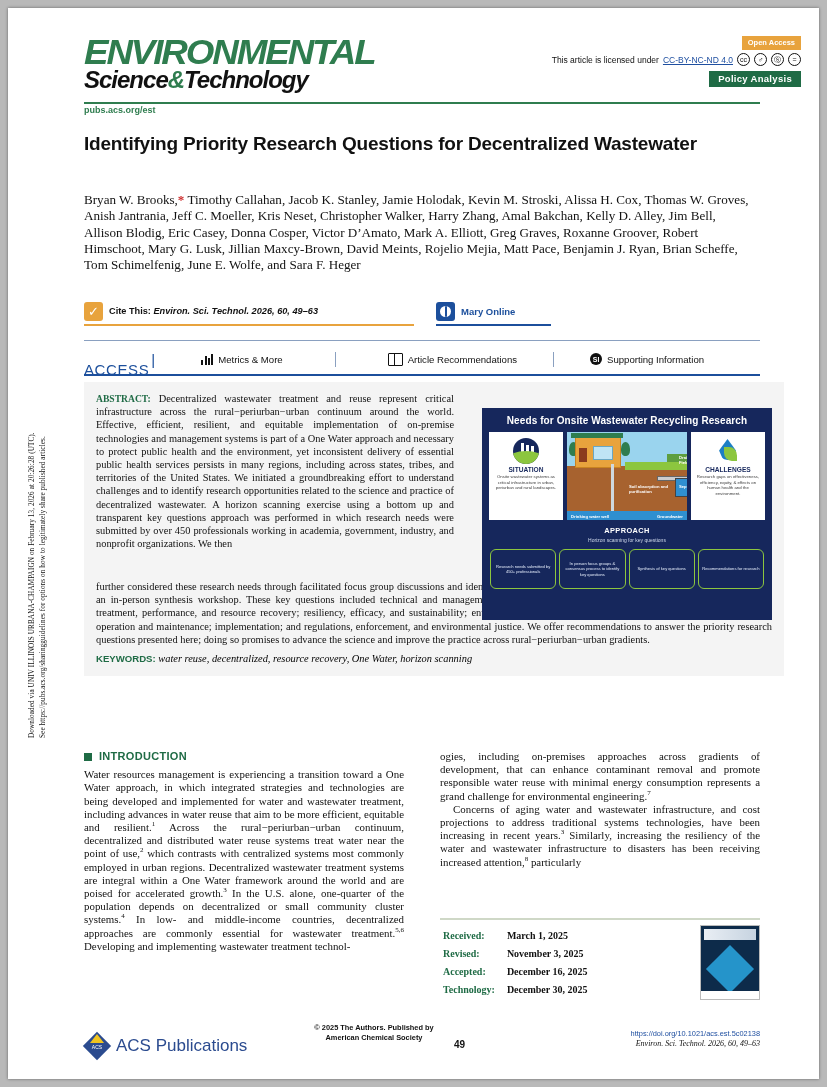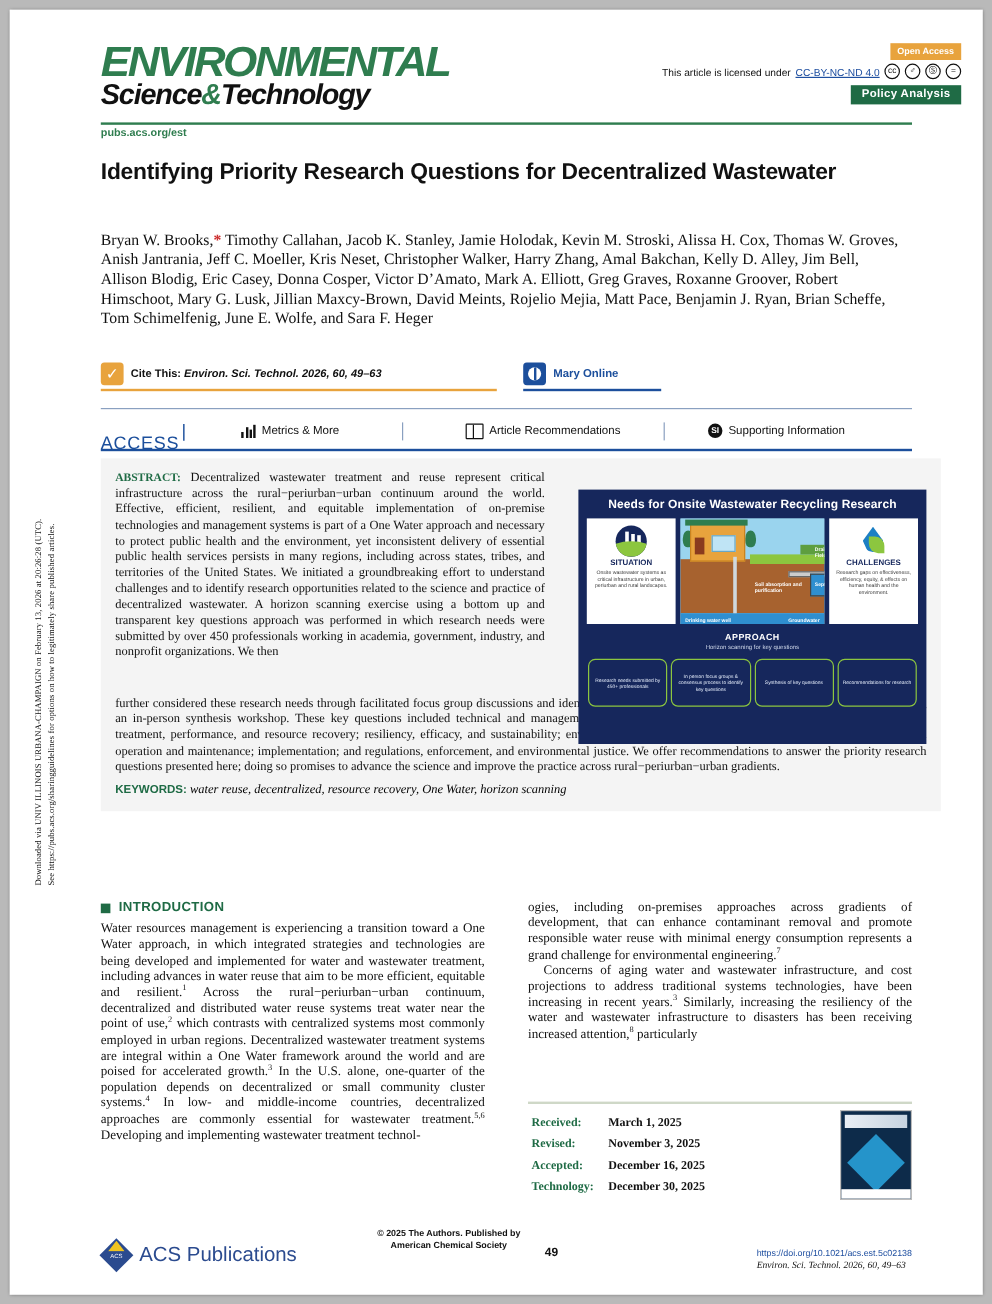--- a/index.html
+++ b/index.html
@@ -235,22 +235,22 @@
   .acs-diamond .dm{position:absolute;left:3px;top:3px;width:20px;height:20px;background:#2b4b8f;transform:rotate(45deg);}
   .acs-diamond .tp{position:absolute;left:6px;top:1px;width:14px;height:9px;background:#f0c420;clip-path:polygon(50% 0,100% 100%,0 100%);}
   .acs-diamond .tx{position:absolute;left:0;top:11px;width:26px;text-align:center;color:#fff;font-size:5px;font-family:"Liberation Sans", sans-serif;}
   .acs-word{font-family:"Liberation Sans", sans-serif;font-size:17px;color:#2b4b8f;}
   .copy{
     position:absolute;left:210px;top:10px;width:160px;text-align:center;
     font-family:"Liberation Sans", sans-serif;font-size:7.4px;font-weight:bold;line-height:9.5px;color:#111;
   }
   .pageno{position:absolute;left:370px;top:26px;font-family:"Liberation Sans", sans-serif;font-weight:bold;font-size:10px;color:#111;}
   .doi{
-    position:absolute;right:0;top:16px;
-    font-family:"Liberation Sans", sans-serif;font-size:7.4px;line-height:10px;margin-top:11px;
+    position:absolute;right:0;top:16px;text-align:right;
+    font-family:"Liberation Sans", sans-serif;font-size:7.4px;line-height:10px;
   }
   .doi a{color:#1f4fa0;text-decoration:none;}
   .doi .j{color:#111;font-style:italic;font-family:"Liberation Serif",serif;font-size:8px;}
 </style>
 </head>
 <body>
 
 <div class="page">
 
   <div class="sidenote">

